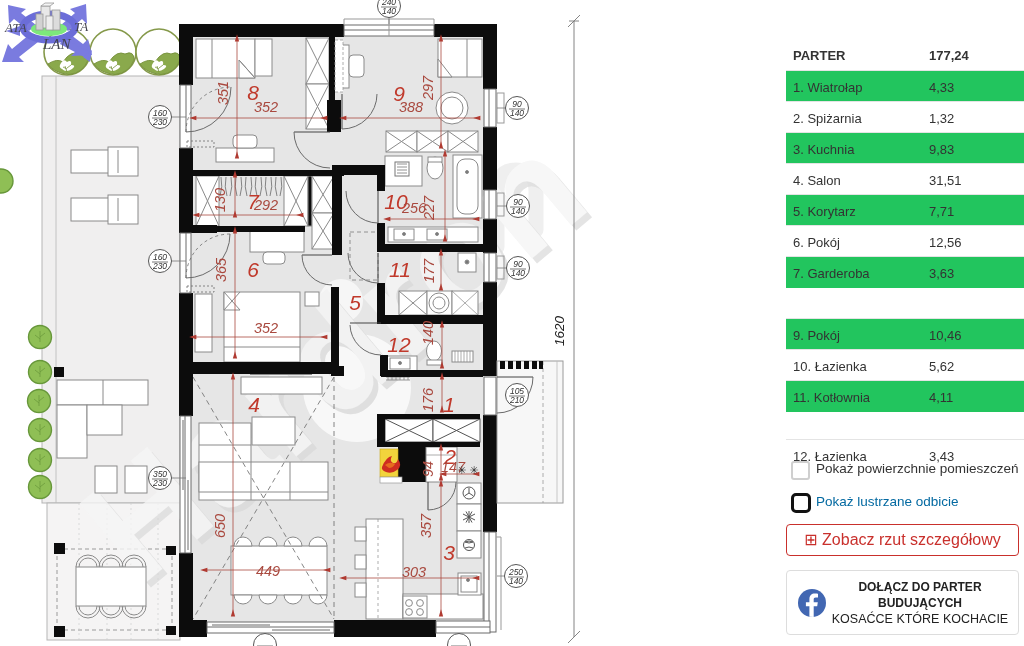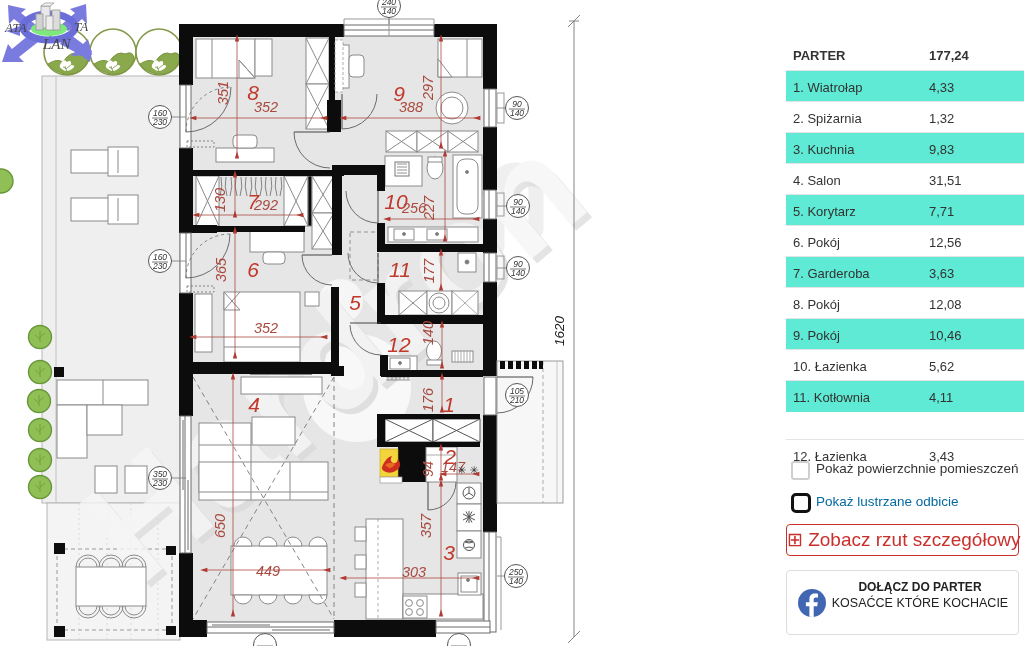--- a/index.html
+++ b/index.html
@@ -3,21 +3,21 @@
 <meta charset="utf-8">
 <style>
   html,body{margin:0;padding:0;background:#fff;}
   body{width:1024px;height:646px;position:relative;overflow:hidden;
        font-family:"Liberation Sans", sans-serif;}
   #plan{position:absolute;left:0;top:0;}
   #side{position:absolute;left:786px;top:0;width:238px;height:522px;font-family:"Liberation Sans",sans-serif;}
   .row{position:absolute;left:0;width:238px;height:31px;font-size:13px;color:#333;}
   .row .n{position:absolute;left:7px;top:9px;}
   .row .v{position:absolute;left:143px;top:9px;}
-  .gray{background:#5eead4;}
+  .gray{background:#22c55e;}
   .sep{border-top:1px solid #e4e4e4;}
 </style>
 </head>
 <body>
 
 <svg id="plan" width="786" height="646" viewBox="0 0 786 646">
 <defs>
   <g id="dimcircle">
     <circle cx="0" cy="0" r="11.5" fill="#fff" stroke="#555" stroke-width="1"></circle>
     <line x1="-8" y1="1" x2="8" y2="1" stroke="#555" stroke-width="0.8"></line>
@@ -773,24 +773,20 @@
       <span class="v">7,71</span>
     </div>
   <div class="row sep" style="top:225px;">
       <span class="n">6. Pokój</span>
       <span class="v">12,56</span>
     </div>
   <div class="row gray sep" style="top:256px;">
       <span class="n">7. Garderoba</span>
       <span class="v">3,63</span>
     </div>
-  <div class="row sep" style="top:287px;">
-      <span class="n">8. Pokój</span>
-      <span class="v">12,08</span>
-    </div>
   <div class="row gray sep" style="top:318px;">
       <span class="n">9. Pokój</span>
       <span class="v">10,46</span>
     </div>
   <div class="row sep" style="top:349px;">
       <span class="n">10. Łazienka</span>
       <span class="v">5,62</span>
     </div>
   <div class="row gray sep" style="top:380px;">
       <span class="n">11. Kotłownia</span>
@@ -800,26 +796,27 @@
       <span class="n">12. Łazienka</span>
       <span class="v">3,43</span>
     </div>
 
   <div style="position:absolute;left:5px;top:461px;width:15px;height:15px;border:2px solid #cfcfcf;border-radius:3px;background:#fff;"></div>
   <div style="position:absolute;left:30px;top:461px;font-size:13.5px;color:#333;white-space:nowrap;">Pokaż powierzchnie pomieszczeń</div>
 
   <div style="position:absolute;left:5px;top:493px;width:14px;height:14px;border:3px solid #111;border-radius:5px;background:#fff;"></div>
   <div style="position:absolute;left:30px;top:494px;font-size:13.5px;color:#0369a1;white-space:nowrap;">Pokaż lustrzane odbicie</div>
 
-  <div style="position:absolute;left:0px;top:524px;width:231px;height:30px;border:1px solid #c9302c;border-radius:4px;background:#fff;color:#c9302c;font-size:19px;text-align:center;line-height:30px;white-space:nowrap;">⊞ Zobacz rzut szczegółowy</div>
+  <div style="position:absolute;left:0px;top:524px;width:231px;height:30px;border:1px solid #c9302c;border-radius:4px;background:#fff;color:#c9302c;font-size:16px;text-align:center;line-height:30px;white-space:nowrap;">⊞ Zobacz rzut szczegółowy</div>
 
   <div style="position:absolute;left:0px;top:570px;width:231px;height:63px;border:1px solid #ddd;border-radius:4px;background:#fff;">
 
     <svg style="position:absolute;left:11px;top:18px;" width="28" height="28" viewBox="0 0 28 28">
       <circle cx="14" cy="14" r="14" fill="#4267b2"></circle>
       <path d="M15.7 28 L15.7 17.3 L19.2 17.3 L19.8 13.2 L15.7 13.2 L15.7 10.6 C15.7 9.4 16.1 8.5 17.8 8.5 L20 8.5 L20 4.8 C19.6 4.7 18.3 4.6 16.8 4.6 C13.6 4.6 11.4 6.5 11.4 10.2 L11.4 13.2 L7.9 13.2 L7.9 17.3 L11.4 17.3 L11.4 27.7 Z" fill="#fff"></path>
     </svg>
     <div style="position:absolute;left:40px;top:8px;width:186px;text-align:center;font-size:12px;color:#222;line-height:16px;white-space:nowrap;">
       <div style="font-weight:bold;">DOŁĄCZ DO PARTER</div>
+      <div style="font-weight:bold;">BUDUJĄCYCH</div>
       <div style="font-size:12.5px;">KOSAĆCE KTÓRE KOCHACIE</div>
     </div>
   </div>
 </div>
 
 </body></html>

